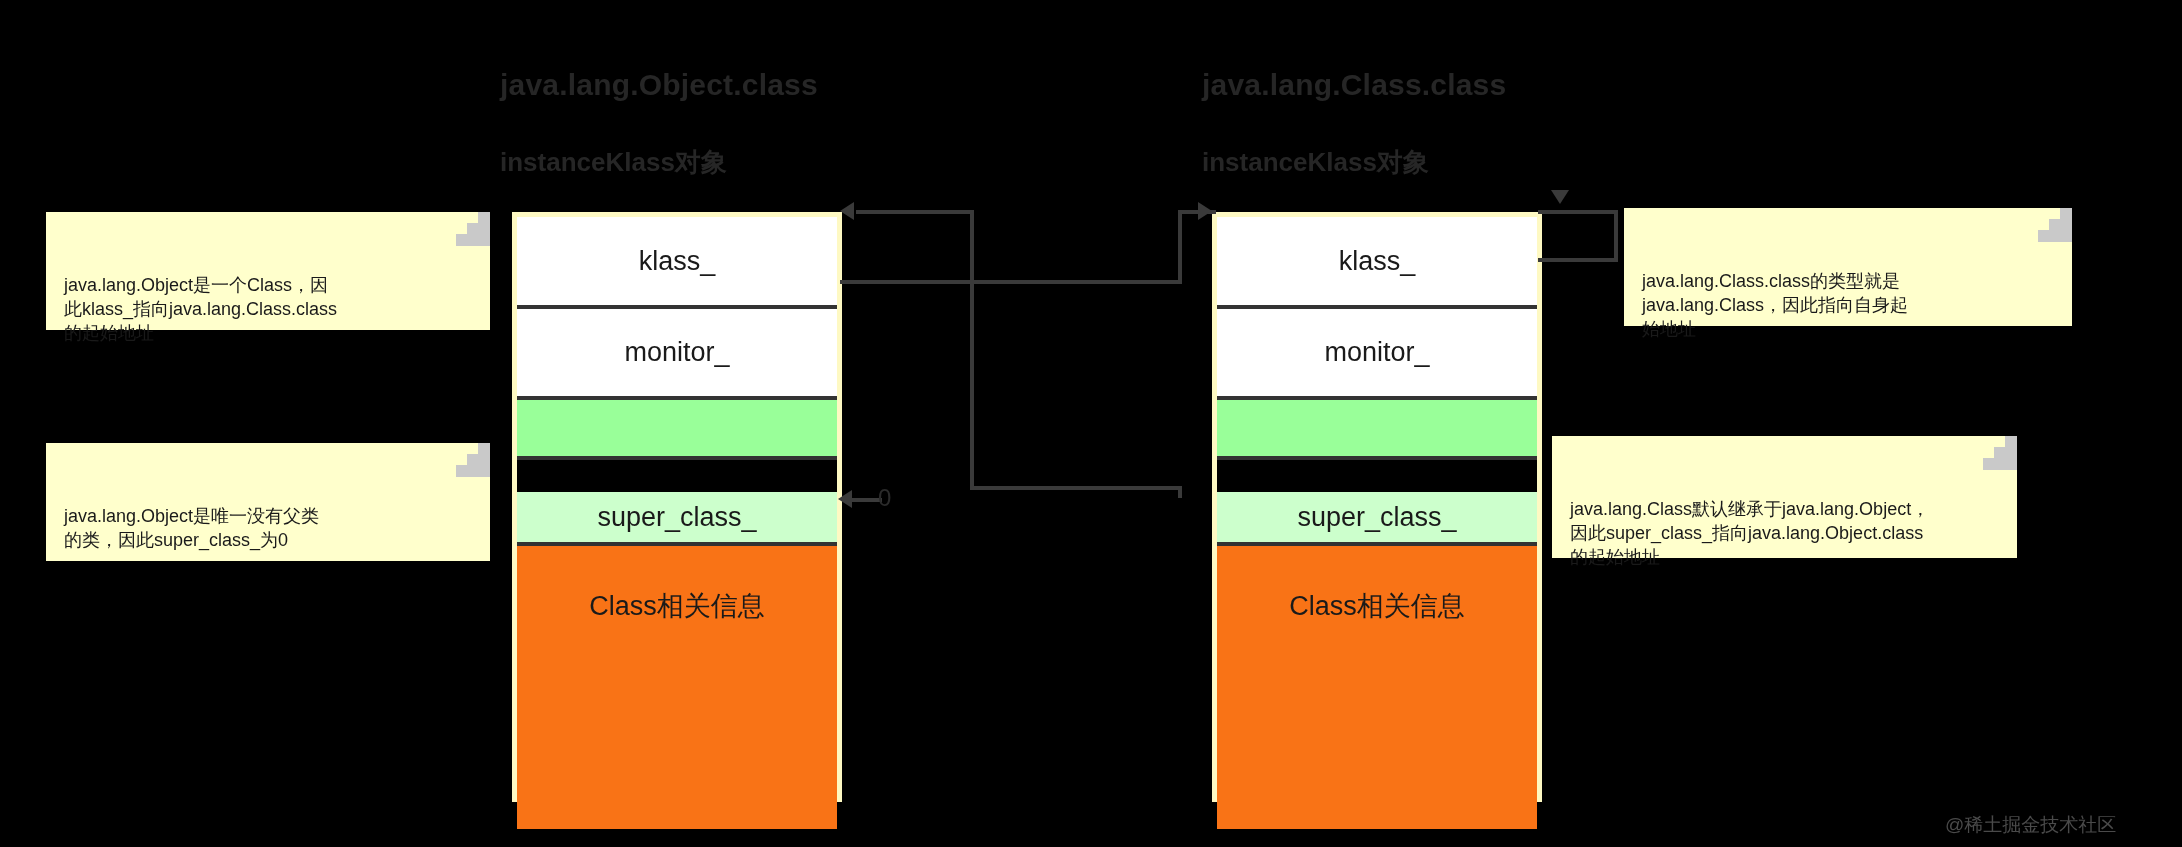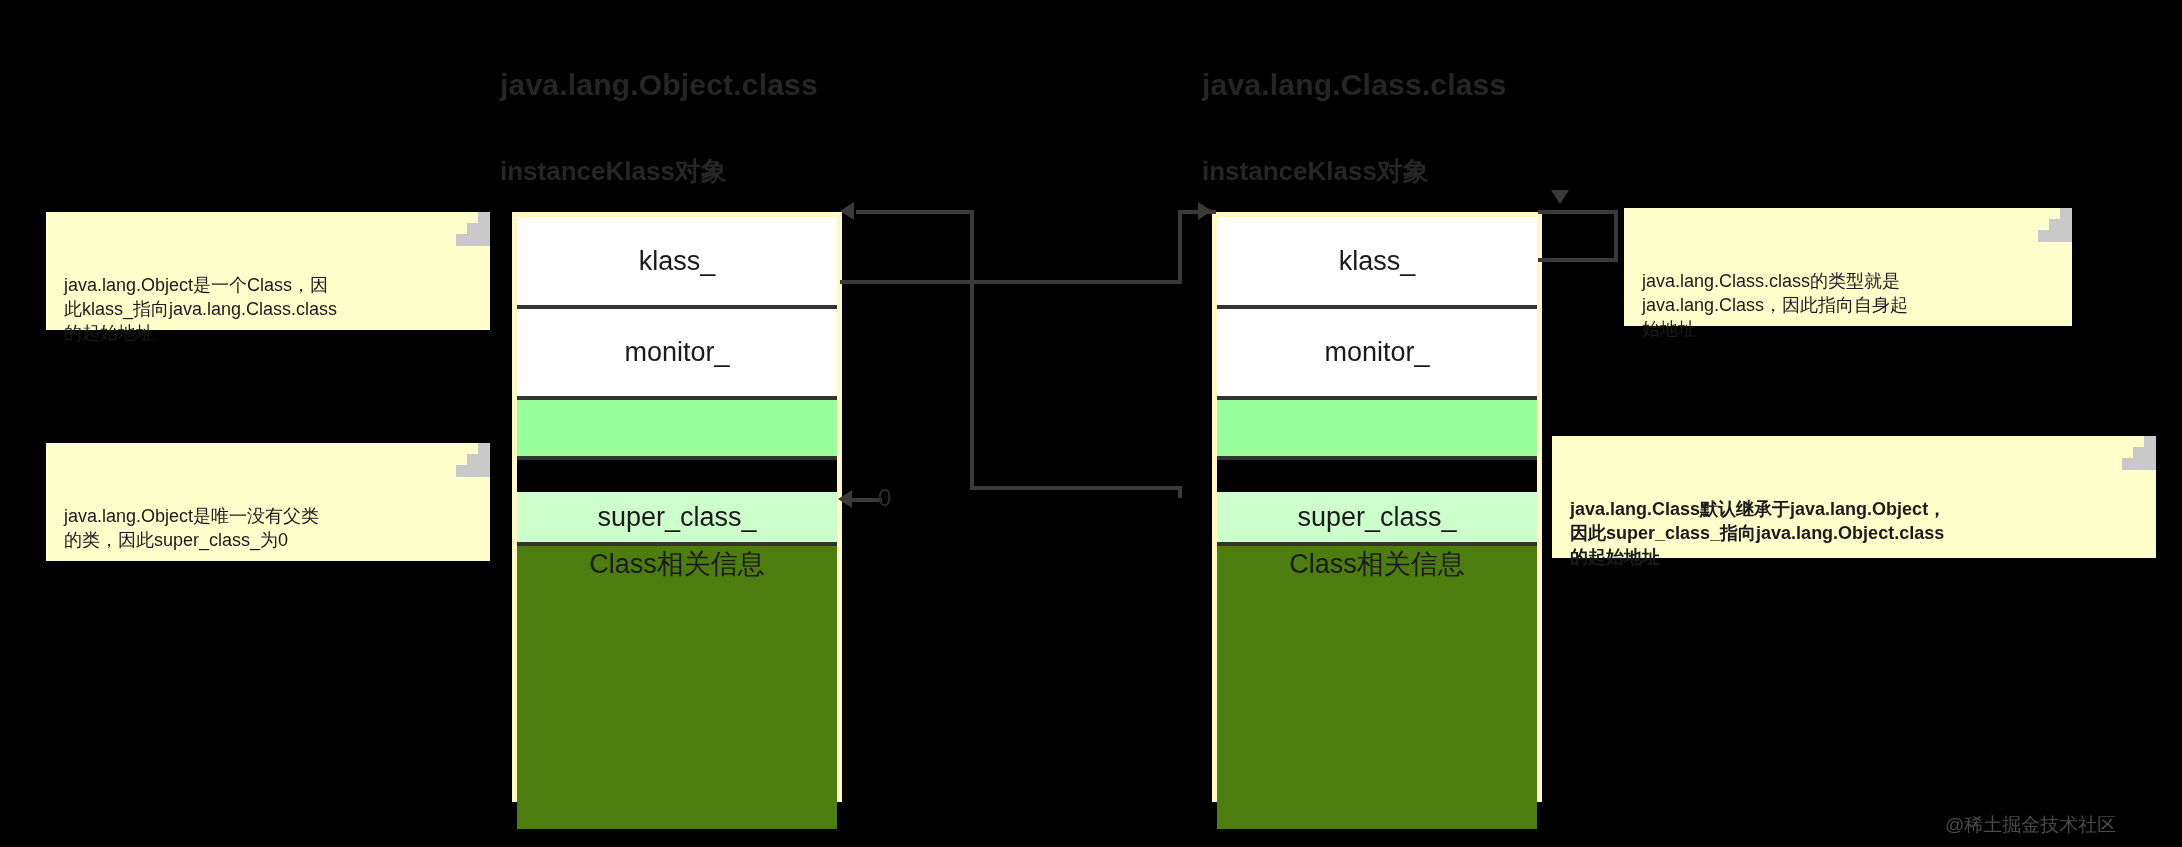--- a/index.html
+++ b/index.html
@@ -28,21 +28,20 @@
     font-size: 30px;
     letter-spacing: .2px;
     white-space: nowrap;
   }
   .blk-sub {
     position: absolute;
     color: #262626;
     font-weight: bold;
     font-size: 26px;
     white-space: nowrap;
-    margin-top: 9px;
   }
 
   
   .struct {
     position: absolute;
     border: 5px solid #fef9c3;
     box-sizing: border-box;
     background: #000000;
   }
   .row {
@@ -52,21 +51,21 @@
     align-items: center;
     justify-content: center;
     color: #1a1a1a;
     font-size: 27px;
     white-space: nowrap;
   }
   .row:last-child { border-bottom: none; }
   .row.white  { background: #ffffff; }
   .row.green  { background: #99ff99; }
   .row.lgreen { background: #ccffcc; margin-top: 32px; }
-  .row.big    { background: #4d7c0f; align-items: flex-start; }
+  .row.big    { background: #f97316; align-items: flex-start; padding-top: 42px; }
 
   
   .note {
     position: absolute;
     background: #ffffcc;
     color: #1a1a1a;
     font-size: 18px;
     line-height: 1.33;
     padding: 14px 18px 16px 18px;
     box-sizing: border-box;
@@ -194,21 +193,21 @@
 的类，因此super_class_为0</span>
   </div>
 
   <div class="note" style="left:1624px; top:208px; width:448px; height:118px;">
     <span class="fold"><i></i><i></i><i></i></span>
     <span>java.lang.Class.class的类型就是
 java.lang.Class，因此指向自身起
 始地址</span>
   </div>
 
-  <div class="note" style="left:1552px; top:436px; width:604px; height:122px;font-weight:bold;">
+  <div class="note" style="left:1552px; top:436px; width:465px; height:122px;">
     <span class="fold"><i></i><i></i><i></i></span>
     <span>java.lang.Class默认继承于java.lang.Object，
 因此super_class_指向java.lang.Object.class
 的起始地址</span>
   </div>
 
   <div class="watermark" style="left:1945px; top:812px;">@稀土掘金技术社区</div>
 
 </div>
 

